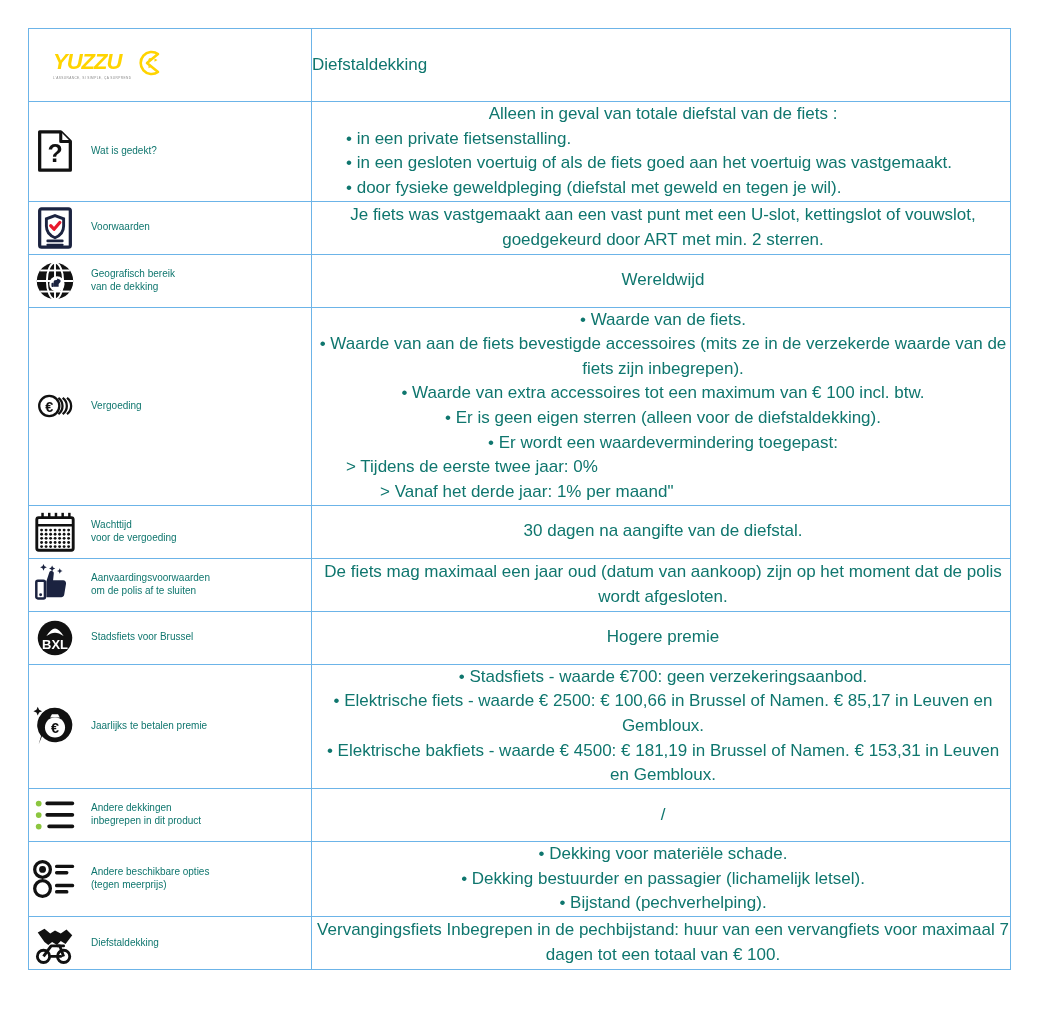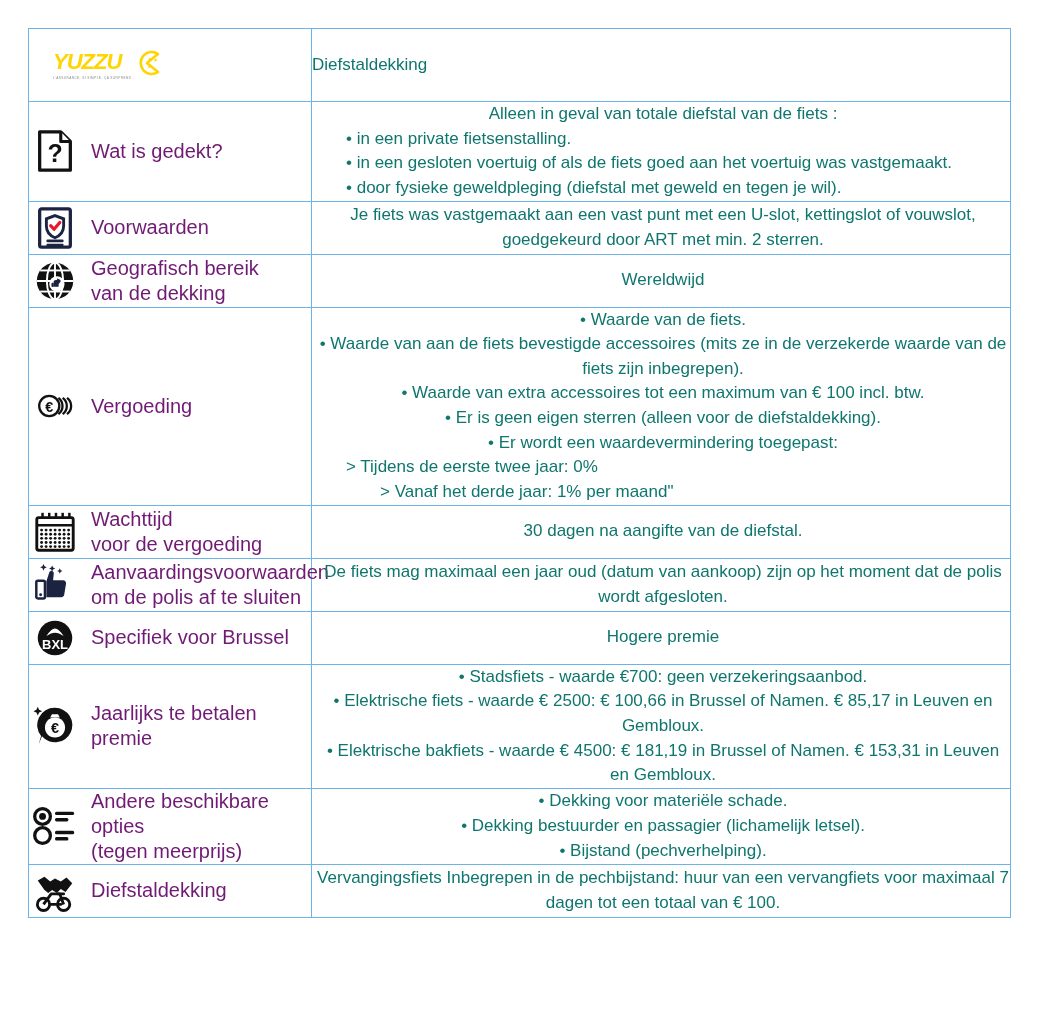--- a/index.html
+++ b/index.html
@@ -54,23 +54,23 @@
   .icon-box {
     flex: 0 0 auto;
     width: 52px;
     height: 52px;
     display: flex;
     align-items: center;
     justify-content: center;
   }
   .icon-box svg { display: block; }
   .label-text {
-    font-size: 20px;
+    font-size: 10px;
     line-height: 1.25;
-    color: #701a75;
+    color: #0f766e;
     white-space: pre-line;
   }
   .brand-cell {
     height: 72px;
   }
   .logo-wrap {
     display: flex;
     align-items: center;
     padding-left: 24px;
     height: 100%;
@@ -312,21 +312,21 @@
         <tr>
           <td class="label-cell">
             <div class="label-inner">
               <span class="icon-box">
                 <svg width="46" height="46" viewBox="0 0 48 48">
                   <circle cx="24" cy="24" r="18" fill="#111"></circle>
                   <path d="M15 22 q5-8 9-8 q4 0 9 8 q-5-3.5-9-3.5 q-4 0-9 3.5 z" fill="#fff"></path>
                   <text x="24" y="35" font-family="Liberation Sans, sans-serif" font-size="13.5" font-weight="bold" text-anchor="middle" fill="#fff">BXL</text>
                 </svg>
               </span>
-              <span class="label-text">Specifiek voor Brussel</span>
+              <span class="label-text">Stadsfiets voor Brussel</span>
             </div>
           </td>
           <td class="value-cell">
             <div class="lines">
               <span class="ln bl">Hogere premie</span>
             </div>
           </td>
         </tr>
         <tr>
           <td class="label-cell">
@@ -341,20 +341,43 @@
                 </svg>
               </span>
               <span class="label-text">Jaarlijks te betalen premie</span>
             </div>
           </td>
           <td class="value-cell">
             <div class="lines">
               <span class="ln bl">• Stadsfiets - waarde €700: geen verzekeringsaanbod.</span>
               <span class="ln bl">• Elektrische fiets - waarde € 2500: € 100,66 in Brussel of Namen. € 85,17 in Leuven en Gembloux.</span>
               <span class="ln bl">• Elektrische bakfiets - waarde € 4500: € 181,19 in Brussel of Namen. € 153,31 in Leuven en Gembloux.</span>
+            </div>
+          </td>
+        </tr>
+        <tr>
+          <td class="label-cell">
+            <div class="label-inner">
+              <span class="icon-box">
+                <svg width="46" height="46" viewBox="0 0 48 48">
+                  <circle cx="7" cy="12" r="3" fill="#8cc63f"></circle>
+                  <circle cx="7" cy="24" r="3" fill="#8cc63f"></circle>
+                  <circle cx="7" cy="36" r="3" fill="#8cc63f"></circle>
+                  <rect x="14" y="9.8" width="30" height="4" rx="1.8" fill="#111"></rect>
+                  <rect x="14" y="21.8" width="30" height="4" rx="1.8" fill="#111"></rect>
+                  <rect x="16" y="33.8" width="28" height="4" rx="1.8" fill="#111"></rect>
+                </svg>
+              </span>
+              <span class="label-text">Andere dekkingen
+inbegrepen in dit product</span>
+            </div>
+          </td>
+          <td class="value-cell">
+            <div class="lines">
+              <span class="ln bl">/</span>
             </div>
           </td>
         </tr>
         <tr>
           <td class="label-cell">
             <div class="label-inner">
               <span class="icon-box">
                 <svg width="46" height="46" viewBox="0 0 48 48">
                   <circle cx="11" cy="14" r="8.2" fill="none" stroke="#111" stroke-width="3.4"></circle>
                   <circle cx="11" cy="14" r="3.6" fill="#111"></circle>

